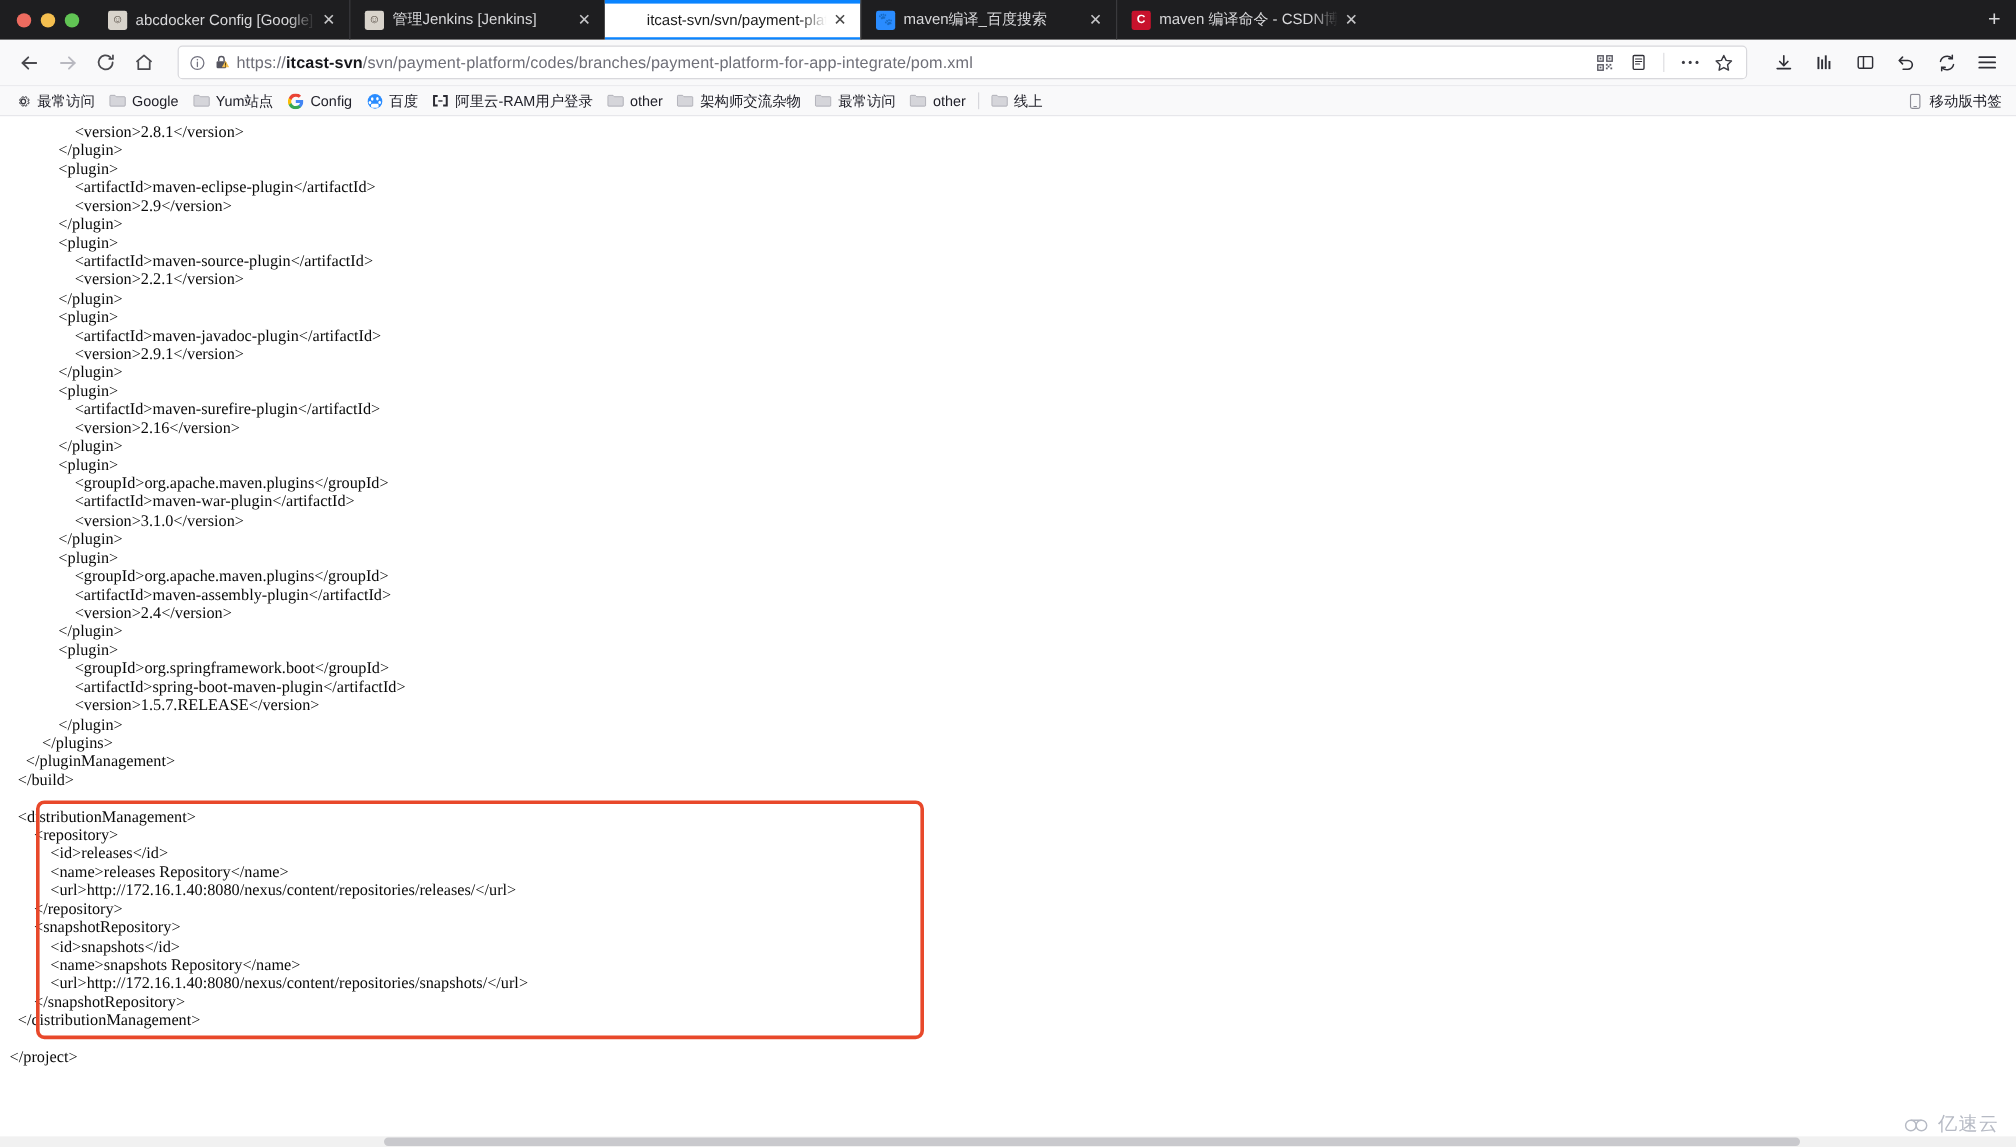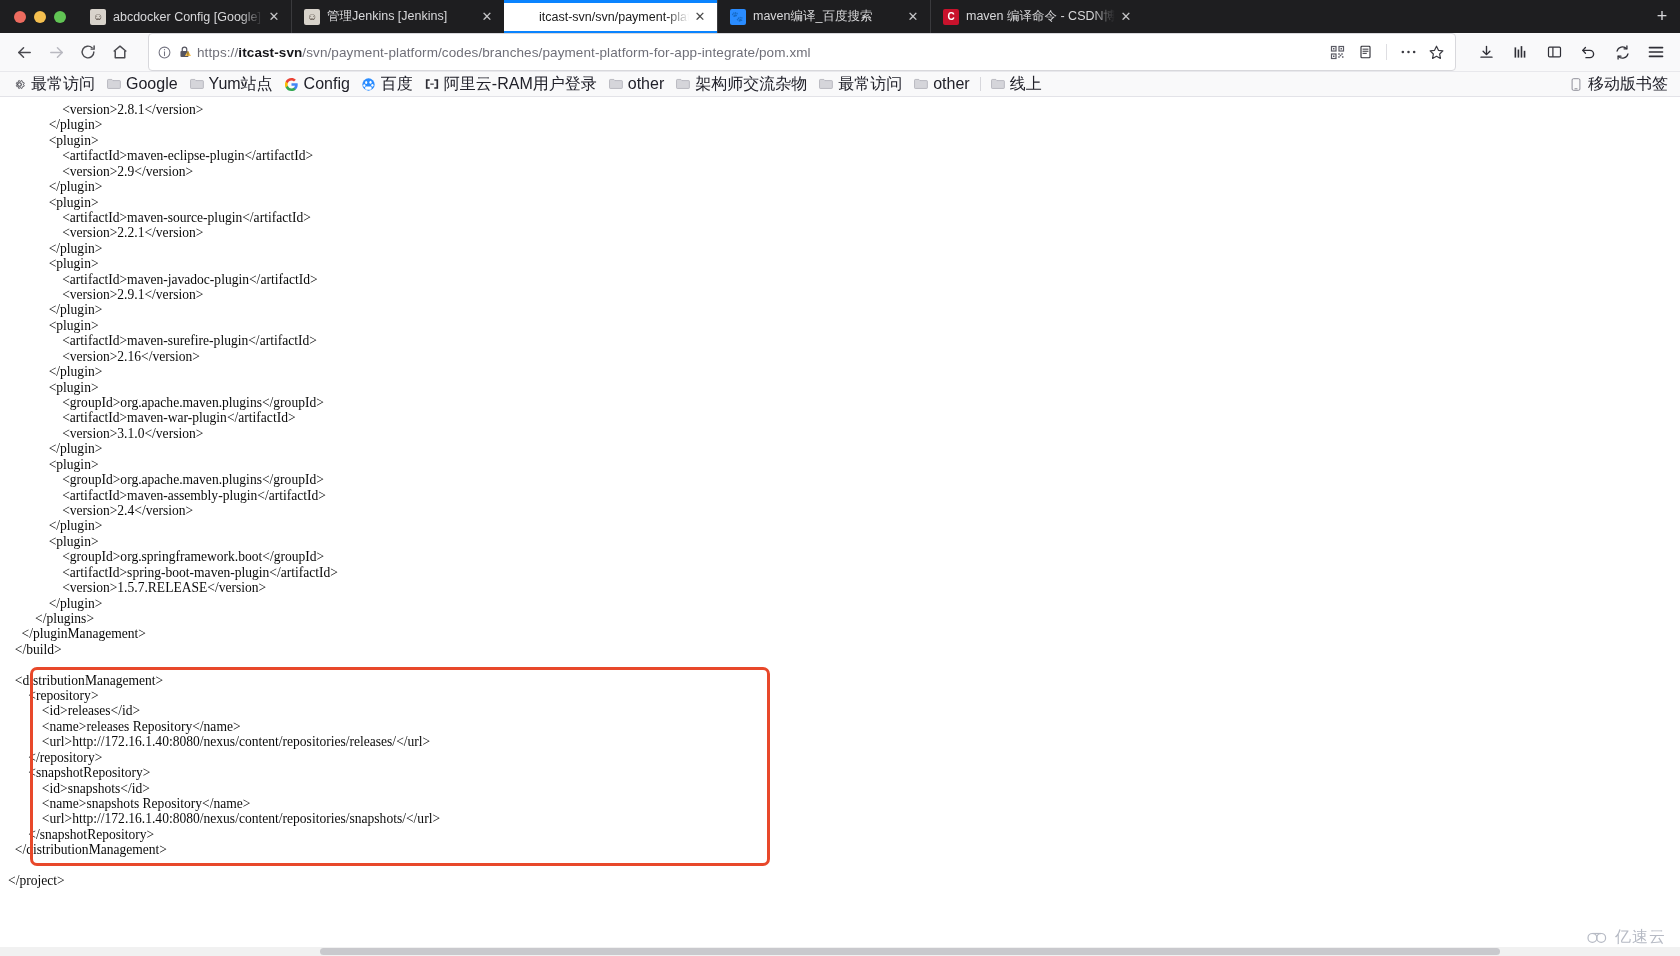--- a/index.html
+++ b/index.html
@@ -105,21 +105,21 @@
   .navbtn {
     width: 32px; height: 30px;
     display: flex; align-items: center; justify-content: center;
     color: #4a4a4f;
     flex: 0 0 auto;
     border-radius: 3px;
   }
   .navbtn.disabled { color: #b9b9c0; }
   .urlbar {
     flex: 1 1 auto;
-    height: 38px;
+    height: 28px;
     margin: 0 8px 0 12px;
     background: #ffffff;
     border: 1px solid #d8d8dc;
     border-radius: 4px;
     display: flex;
     align-items: center;
     padding: 0 6px 0 8px;
     min-width: 0;
   }
   .urlbar .ico { flex: 0 0 auto; display: flex; align-items: center; margin-right: 5px; }
@@ -146,21 +146,21 @@
     color: #3b3b40;
   }
 
   
   .bookmarks {
     height: 25px;
     background: #f9f9fa;
     display: flex;
     align-items: center;
     padding: 0 6px;
-    font-size: 16px;
+    font-size: 12px;
     color: #21212a;
     border-bottom: 1px solid #e3e3e8;
     position: relative;
   }
   .bm {
     display: flex;
     align-items: center;
     gap: 5px;
     padding: 2px 6px;
     white-space: nowrap;

